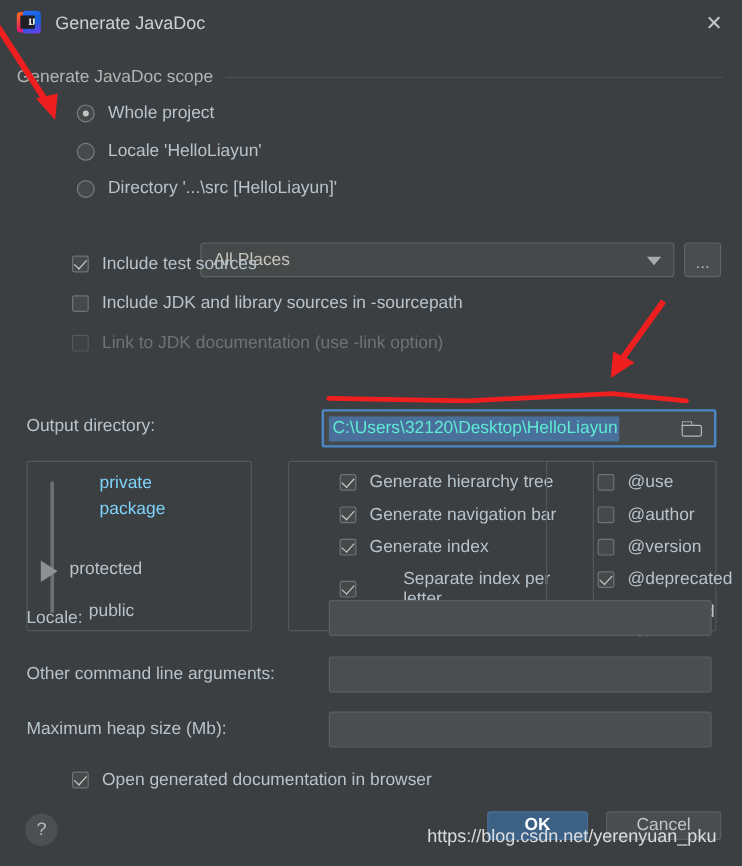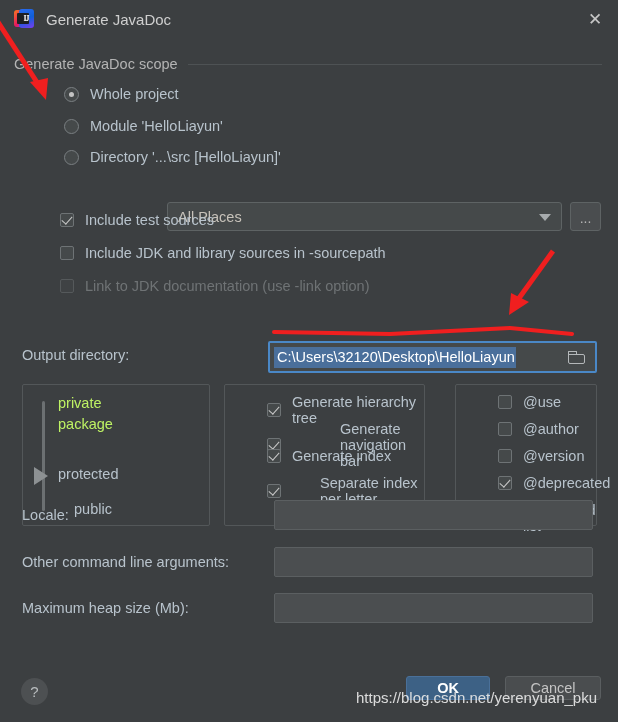--- a/index.html
+++ b/index.html
@@ -118,21 +118,21 @@
   
   .outdir-label {
     position: absolute; left: 22px; top: 309px; font-size: 14.5px; color: #b8c3cc;
   }
   .outdir-field {
     position: absolute; left: 268px; top: 303px; width: 329px; height: 32px;
     background: #45494a; border: 2px solid #4a88c7; border-radius: 2px;
     box-sizing: border-box; display: flex; align-items: center; cursor: text;
   }
   .outdir-value {
-    background: #4a6f9b; color: #ffffff; font-size: 14.5px;
+    background: #4a6f9b; color: #5eead4; font-size: 14.5px;
     padding: 2px 1px 3px 3px; margin-left: 4px; white-space: nowrap;
     overflow: hidden;
   }
   .folder-btn {
     position: absolute; right: 2px; top: 2px; bottom: 2px; width: 34px;
     display: flex; align-items: center; justify-content: center; cursor: pointer;
   }
   .folder-ic { width: 17px; height: 13px; position: relative; }
   .folder-ic .tab {
     position: absolute; left: 0; top: 0; width: 7px; height: 3px;
@@ -142,36 +142,36 @@
     position: absolute; left: 0; top: 3px; width: 17px; height: 10px;
     border: 1.4px solid #b4b8ba; border-radius: 0 2px 2px 2px; box-sizing: border-box;
   }
 
   
   .panel {
     position: absolute; top: 346px; height: 142px;
     border: 1px solid #535759; border-radius: 2px; box-sizing: border-box;
   }
   #panel-visibility { left: 22px; width: 188px; }
-  #panel-generate   { left: 224px; width: 201px; }
+  #panel-generate   { left: 240px; width: 255px; }
   #panel-tags       { left: 455px; width: 142px; }
 
   .slider-track {
     position: absolute; left: 19px; top: 16px; width: 3px; height: 110px;
     background: #6c7072; border-radius: 2px;
   }
   .slider-thumb {
     position: absolute; left: 11px; top: 82px; width: 0; height: 0;
     border-top: 9px solid transparent; border-bottom: 9px solid transparent;
     border-left: 14px solid #8d9193; cursor: pointer;
   }
   .vis-opt {
     position: absolute; left: 35px; font-size: 14.5px; white-space: nowrap;
   }
-  .vis-opt.off { color: #bef264; }
+  .vis-opt.off { color: #7dd3fc; margin-left: 25px; }
   .vis-opt.on  { color: #b8c3cc; }
 
   .panel .check-row { font-size: 14.5px; }
 
   
   .f-label { position: absolute; font-size: 14.5px; color: #b8c3cc; }
   .f-input {
     position: absolute; height: 30px;
     background: #4b4e50; border: 1px solid #5b5f61; border-radius: 2px;
     box-sizing: border-box; cursor: text;
@@ -228,21 +228,21 @@
       <span class="lbl">Generate JavaDoc scope</span>
       <span class="rule"></span>
     </div>
 
     <div class="radio-row" style="left:32px; top:48px;">
       <span class="radio on"></span>
       <span>Whole project</span>
     </div>
     <div class="radio-row" style="left:32px; top:80px;">
       <span class="radio"></span>
-      <span>Module 'HelloLiayun'</span>
+      <span>Locale 'HelloLiayun'</span>
     </div>
     <div class="radio-row" style="left:32px; top:111px;align-items:flex-end;">
       <span class="radio"></span>
       <span>Directory '...\src [HelloLiayun]'</span>
     </div>
 
     <div class="combo">
       <span>All Places</span>
       <span class="arrow"></span>
     </div>
@@ -279,21 +279,21 @@
       <div class="vis-opt off" style="top:31px;">package</div>
       <div class="vis-opt on" style="top:81px;">protected</div>
       <div class="vis-opt on" style="top:116px;margin-left:16px;">public</div>
     </div>
 
     <div class="panel" id="panel-generate">
       <div class="check-row" style="left:10px; top:9px;">
         <span class="cbx on"></span>
         <span>Generate hierarchy tree</span>
       </div>
-      <div class="check-row" style="left:10px; top:36px;gap:48px;">
+      <div class="check-row" style="left:10px; top:36px;">
         <span class="cbx on"></span>
         <span>Generate navigation bar</span>
       </div>
       <div class="check-row" style="left:10px; top:63px;text-align:center;">
         <span class="cbx on"></span>
         <span>Generate index</span>
       </div>
       <div class="check-row" style="left:10px; top:90px;gap:28px;">
         <span class="cbx on"></span>
         <span>Separate index per letter</span>
@@ -325,20 +325,24 @@
 
     <div class="f-label" style="left:22px; top:469px;">Locale:</div>
     <div class="f-input" style="left:274px; top:462px; width:319px;"></div>
 
     <div class="f-label" style="left:22px; top:516px;">Other command line arguments:</div>
     <div class="f-input" style="left:274px; top:509px; width:319px;"></div>
 
     <div class="f-label" style="left:22px; top:562px;">Maximum heap size (Mb):</div>
     <div class="f-input" style="left:274px; top:555px; width:319px;"></div>
 
+    <div class="check-row" style="left:28px; top:604px;">
+      <span class="cbx on"></span>
+      <span>Open generated documentation in browser</span>
+    </div>
 
   </div>
 
   <div class="help-btn">?</div>
   <div class="btn" id="ok-button">OK</div>
   <div class="btn" id="cancel-button">Cancel</div>
 
   <svg class="anno" style="left:0; top:20px; width:80px; height:90px;" viewBox="0 0 80 90">
     <line x1="-2" y1="2" x2="42" y2="70" stroke="#f01f1f" stroke-width="5"></line>
     <polygon points="46,80 30,62 48,58" fill="#f01f1f"></polygon>

